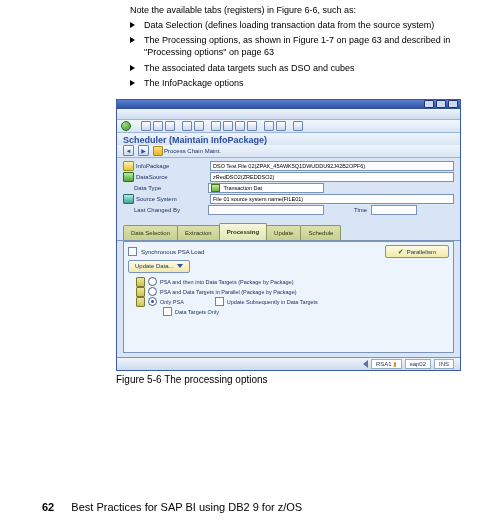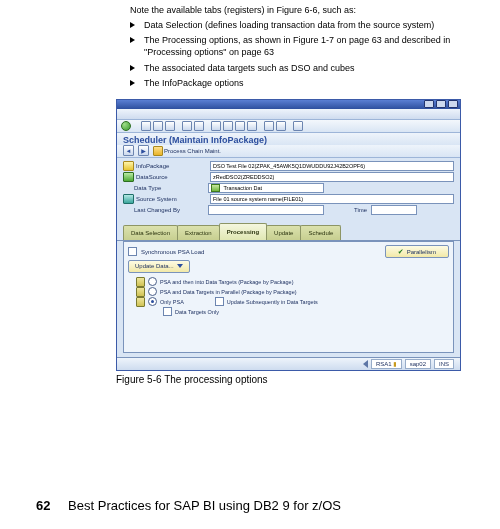--- a/index.html
+++ b/index.html
@@ -291,22 +291,22 @@
   .tri-left{width:0;height:0;border-top:4px solid transparent;border-bottom:4px solid transparent;border-right:5px solid #5d76a6;}
 
   .caption {
     font-size: 10px;
     margin: 3px 0 0 76px;
   }
 
   .footer {
     position: absolute;
     bottom: 20px;
-    left: 36px;
-    font-size: 13px;
+    left: 42px;
+    font-size: 11px;
   }
   .footer .pg { font-weight: bold; margin-right: 14px;}
 </style>
 </head>
 <body>
 
 <div class="page">
 
   <div class="intro">Note the available tabs (registers) in Figure 6-6, such as:</div>
 

